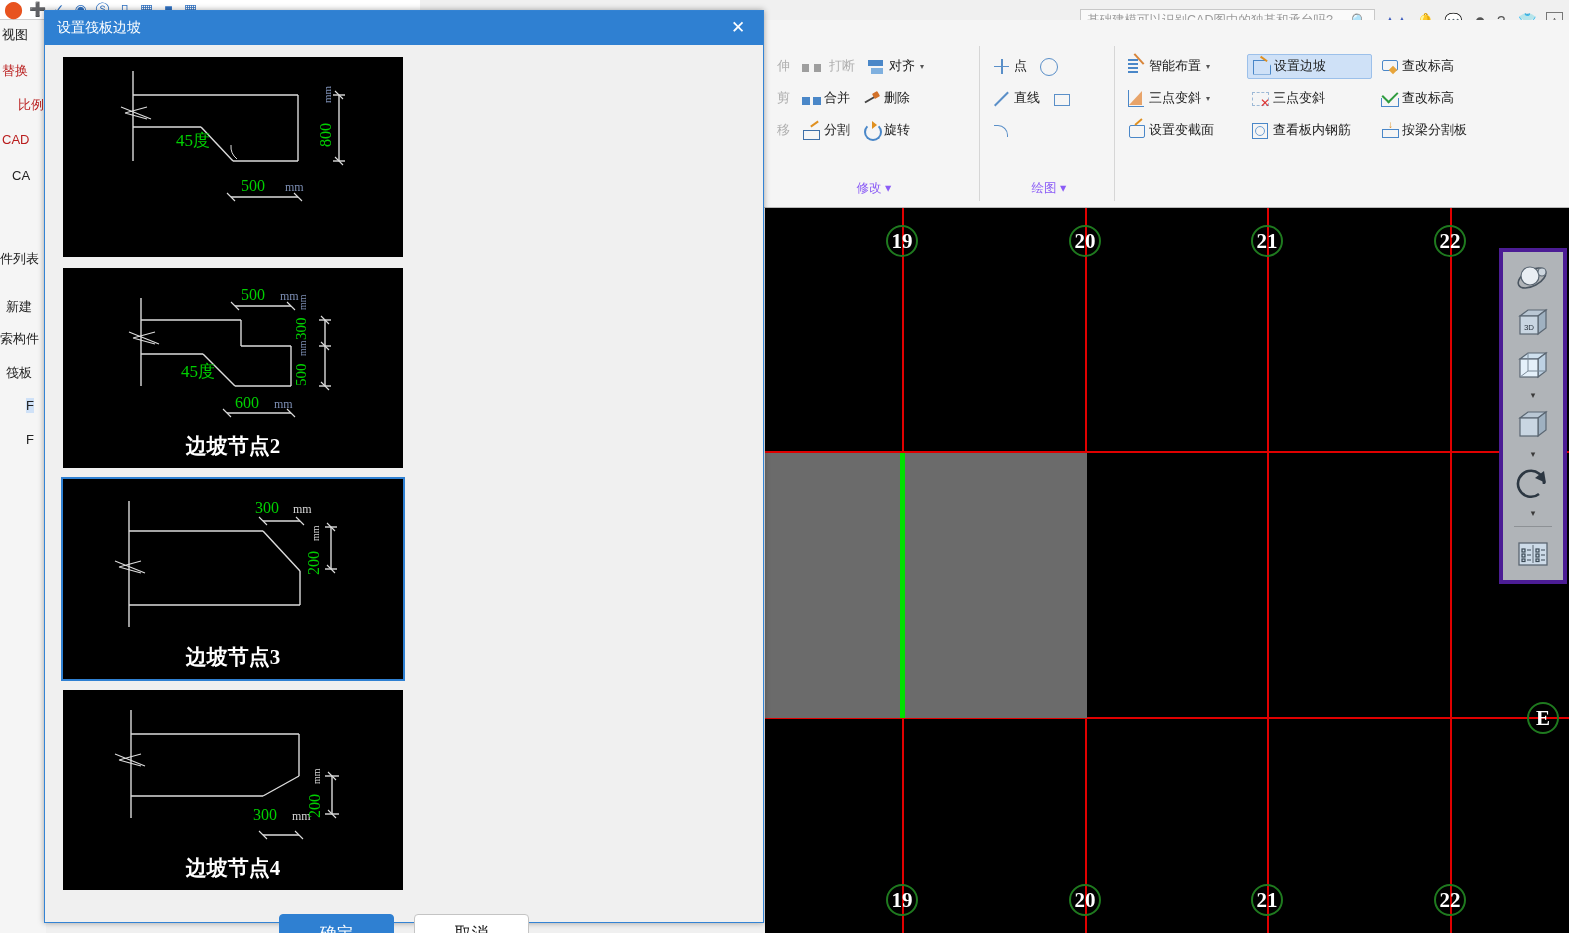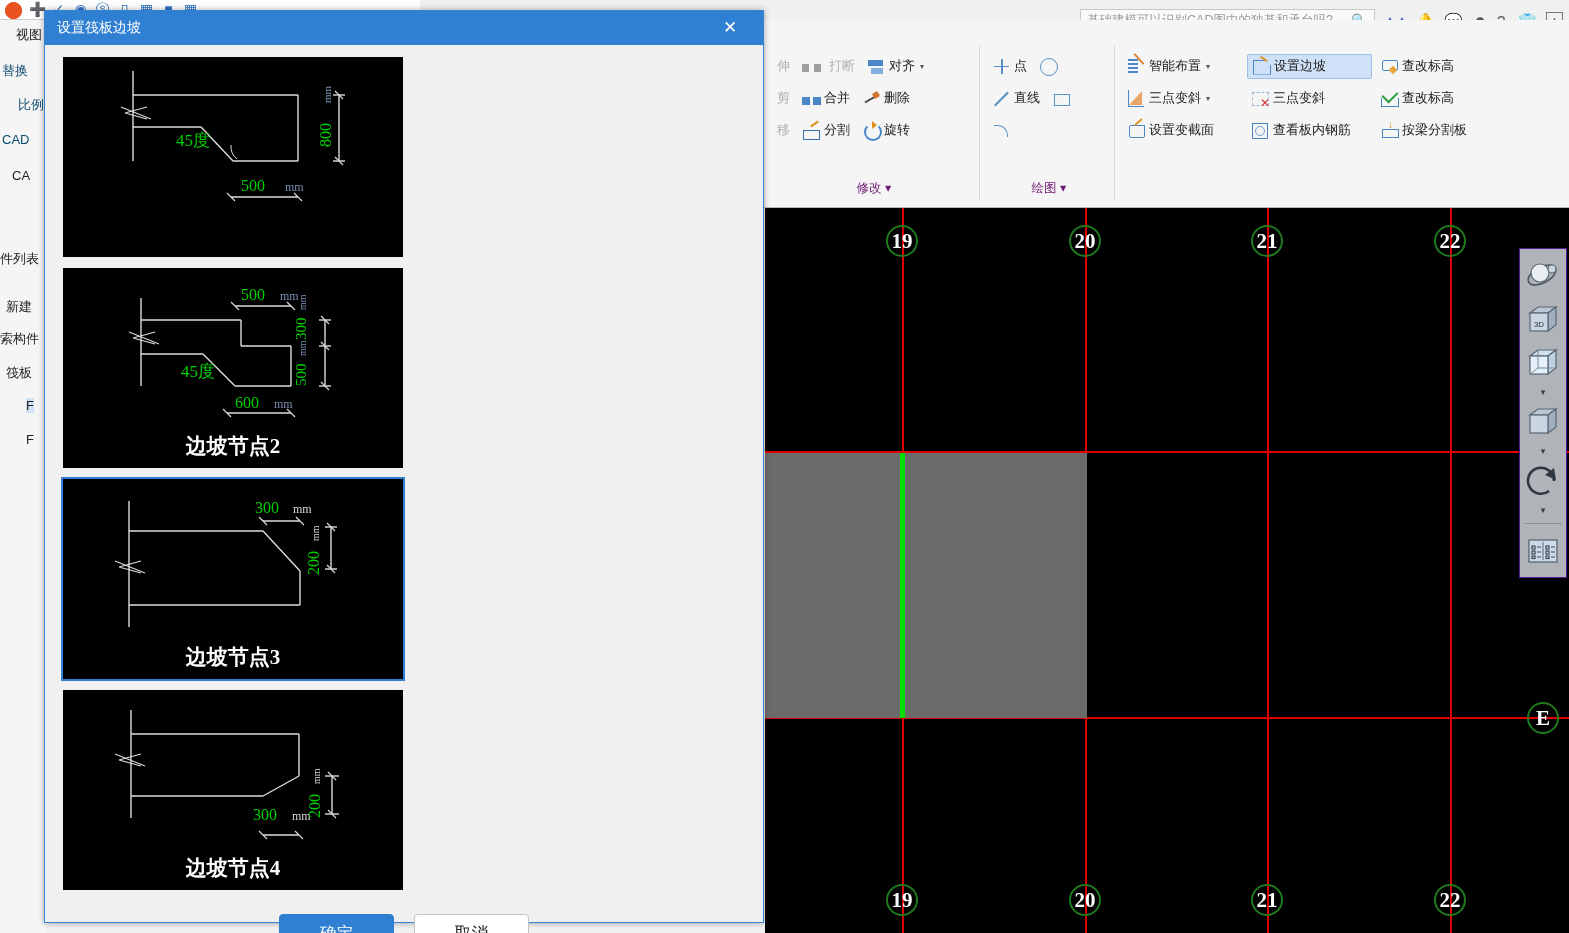--- a/index.html
+++ b/index.html
@@ -45,21 +45,21 @@
     position:absolute; left:0; top:20px; right:0; height:188px;
     background:#f5f5f5; border-bottom:1px solid #b9b9b9;
   }
 
   .rgroup {
     position:absolute; top:26px; height:155px;
     border-right:1px solid #d6d6d6; padding:4px 8px 0 8px;
   }
   .rgroup .glabel {
     position:absolute; bottom:4px; left:4px; right:0; text-align:center;
-    font-size:12.5px; color:#701a75;
+    font-size:12.5px; color:#8b5cf6;
   }
   .rrow { display:flex; align-items:center; height:32px; gap:4px; }
   .ritem { display:flex; align-items:center; gap:3px; padding:2px 4px; font-size:13px;
            color:#1a1a1a; white-space:nowrap; border-radius:2px; cursor:default; }
   .ritem.disabled { color:#b0b0b0;gap:8px; }
   .ritem.active { background:#cfe1f7; border:1px solid #9cc0ea; }
   .ritem .caret { font-size:8px; color:#555; margin-left:2px; }
   .micon { width:19px; height:19px; position:relative; flex:0 0 19px; }
 
   
@@ -99,57 +99,57 @@
   .ic-earth::before{content:"";position:absolute;left:1px;top:9px;width:16px;height:8px;border:1.5px solid #4a87c8;border-top:none;}
   .ic-earth::after{content:"";position:absolute;left:3px;top:1px;width:12px;height:8px;border-left:2px solid #2e9b3e;border-bottom:2px solid #2e9b3e;transform:rotate(-45deg);}
   .ic-rebar::before{content:"";position:absolute;left:1px;top:2px;width:14px;height:14px;border:1.5px solid #4a87c8;}
   .ic-rebar::after{content:"";position:absolute;left:4px;top:5px;width:8px;height:8px;border:1.5px solid #6fa0d4;border-radius:50%;}
   .ic-beamsplit::before{content:"";position:absolute;left:2px;top:8px;width:15px;height:7px;border:1.5px solid #4a87c8;}
   .ic-beamsplit::after{content:"";position:absolute;left:8px;top:0px;color:#e09020;font-size:10px;line-height:8px;content:"↓";}
 
   
   .leftpanel { position:absolute; left:0; top:20px; width:46px; bottom:0; background:#f5f5f5; }
   .lp-txt { position:absolute; font-size:13px; color:#222; white-space:nowrap; }
-  .lp-grey { color:#0c4a6e; }
+  .lp-grey { color:#b91c1c; }
   .lp-sel { background:#cfe1f7; }
 
   
   .canvas {
     position:absolute; left:765px; top:208px; right:0; bottom:0; background:#000;
     overflow:hidden;
   }
   .gridline-v { position:absolute; top:0; bottom:0; width:2px; background:#e00000; }
   .gridline-h { position:absolute; left:0; right:0; height:2px; background:#e00000; }
   .axis-bub {
     position:absolute; width:32px; height:32px; border:2px solid #1f7a1f; border-radius:50%;
     color:#fff; font-size:21px; font-weight:bold; line-height:29px; text-align:center;
     font-family:"Liberation Serif",serif; background:transparent;
   }
   .slab { position:absolute; background:#6b6b6b; }
   .slab-hl { position:absolute; width:5px; background:#00e000; }
 
   
   .viewbar {
-    position:absolute; right:2px; top:248px; width:48px; padding:6px 0;
-    background:#b0b4b8; border:1px solid #4c1d95; display:flex; flex-direction:column;
+    position:absolute; right:2px; top:248px; width:68px; padding:6px 0;
+    background:#b0b4b8; border:4px solid #4c1d95; display:flex; flex-direction:column;
     align-items:center; gap:4px;
   }
   .vb-item { width:44px; height:40px; display:flex; align-items:center; justify-content:center; }
   .vb-caret { font-size:9px; color:#3a3a3a; height:11px; line-height:11px; }
   .vb-sep { width:38px; height:1px; background:#8d9195; margin:3px 0; }
 
   
   .dialog {
     position:absolute; left:44px; top:10px; width:720px; height:913px;
     background:#f0f0f0; border:1px solid #3383d4; box-shadow:0 0 6px rgba(0,0,0,.35);
     display:flex; flex-direction:column; z-index:50;
   }
   .dlg-title {
     height:34px; background:#2f80d2; color:#fff; display:flex; align-items:center;
-    padding:0 16px 0 12px; font-size:14px; flex:0 0 34px;
+    padding:0 8px 0 12px; font-size:14px; flex:0 0 34px;
   }
   .dlg-title .t { flex:1; }
   .dlg-close { width:34px; height:30px; text-align:center; line-height:30px; font-size:17px; color:#fff; }
   .dlg-body { flex:1; padding:10px 16px 0 16px; display:flex; flex-direction:column; }
 
   .thumb-grid { display:flex; flex-wrap:wrap; gap:7px; }
   .thumb {
     width:344px; height:204px; background:#000; border:2px solid #f0f0f0;
     position:relative; overflow:hidden;
   }
@@ -328,21 +328,21 @@
         </div>
         <div class="ritem">
           <span class="micon ic-beamsplit"></span>
           <span>按梁分割板</span>
         </div>
       </div>
     </div>
   </div>
 
   <div class="leftpanel">
-    <div class="lp-txt" style="left:16px;top:6px;">视图</div>
+    <div class="lp-txt" style="left:2px;top:6px;">视图</div>
     <div class="lp-txt lp-grey" style="left:2px;top:42px;">替换</div>
     <div class="lp-txt lp-grey" style="left:18px;top:76px;">比例</div>
     <div class="lp-txt lp-grey" style="left:2px;top:112px;">CAD</div>
     <div class="lp-txt" style="left:12px;top:148px;">CA</div>
     <div class="lp-txt" style="left:0px;top:190px;margin-left:44px;">基础</div>
     <div class="lp-txt" style="left:0px;top:230px;">件列表</div>
     <div class="lp-txt" style="left:6px;top:278px;">新建</div>
     <div class="lp-txt" style="left:0px;top:310px;">索构件</div>
     <div class="lp-txt" style="left:6px;top:344px;">筏板</div>
     <div class="lp-txt lp-sel" style="left:26px;top:378px;">F</div>

